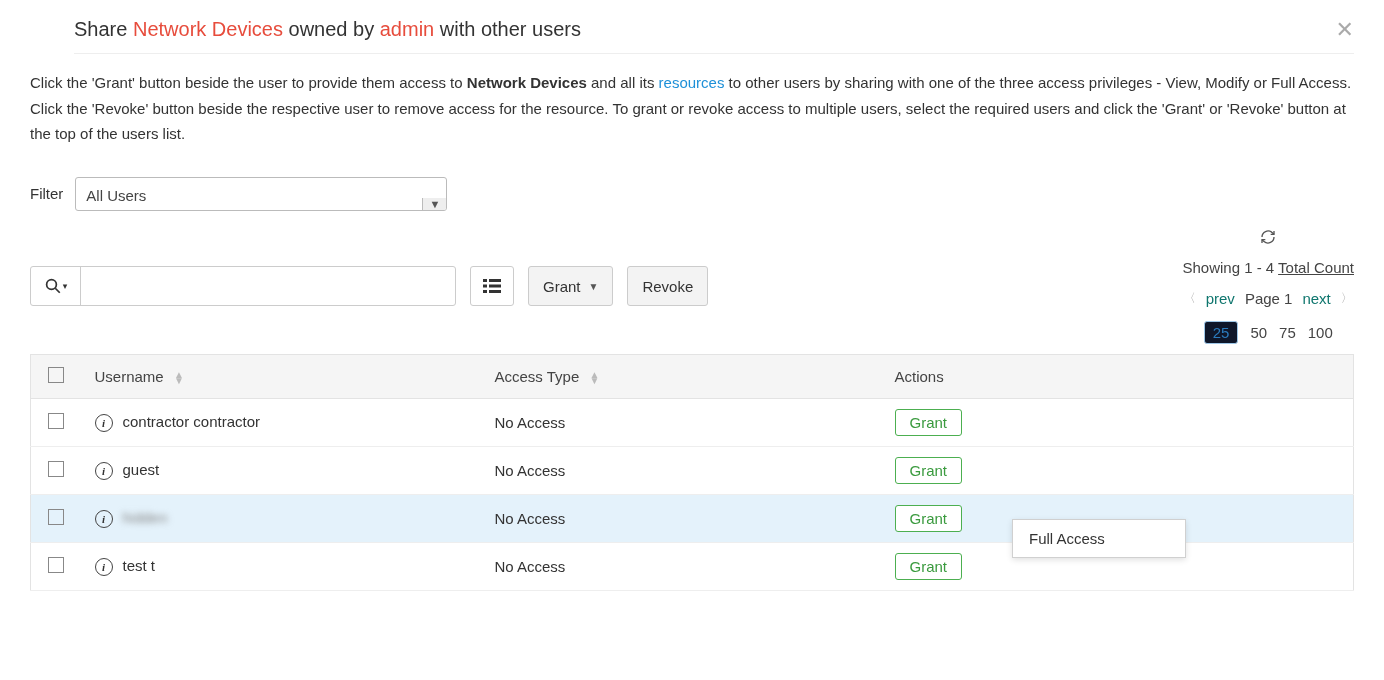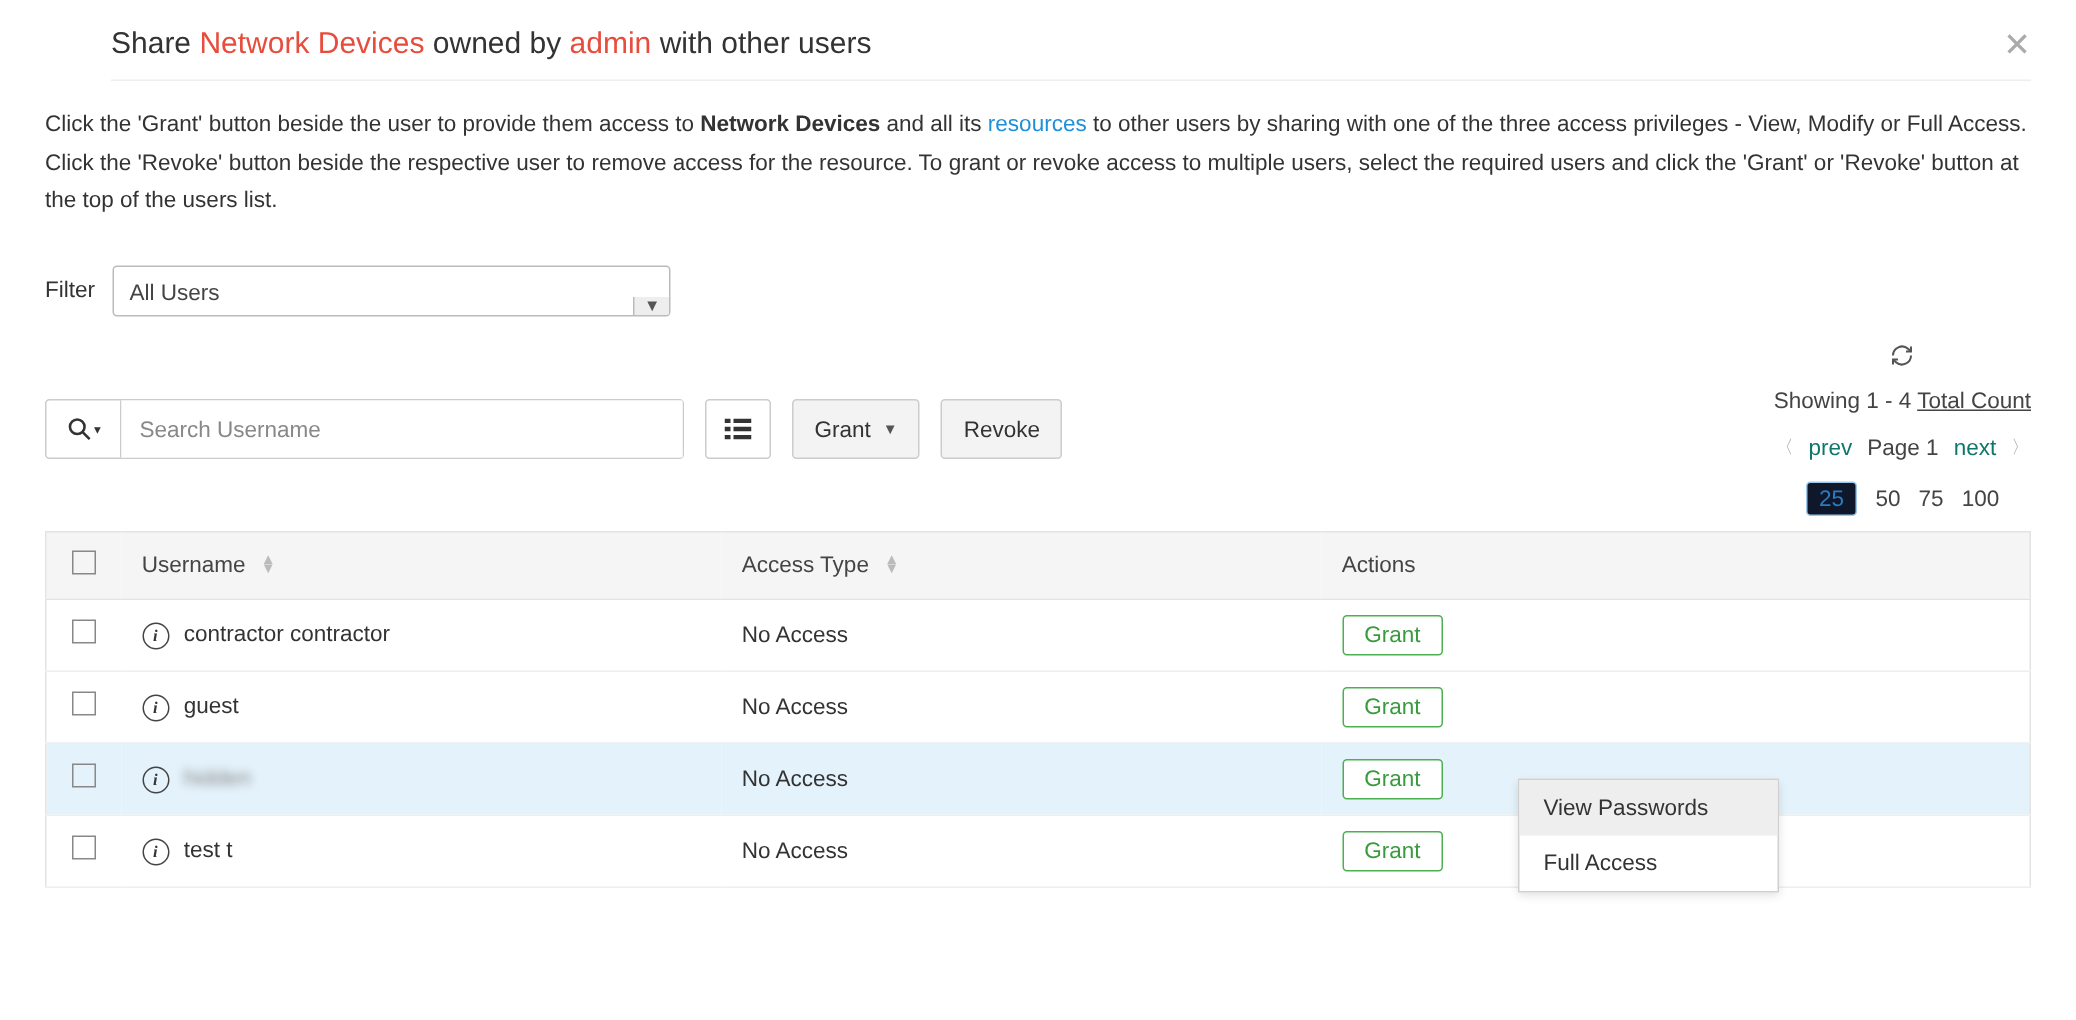--- a/index.html
+++ b/index.html
@@ -233,21 +233,20 @@
 
 <div class="toolbar">
   <div class="search-group">
     <div class="ic">
       <svg width="18" height="18" viewBox="0 0 24 24" fill="none" stroke="#333" stroke-width="2.3">
         <circle cx="10" cy="10" r="6.5"></circle>
           <line x1="15" y1="15" x2="21" y2="21"></line>
       </svg>
         <span style="font-size:9px;margin-left:1px;color:#333;">▾</span>
     </div>
-    <input type="text" placeholder="Search Username" style="">
   </div>
   <button class="btn icon-only">
     <svg width="18" height="14" viewBox="0 0 18 14">
       <rect x="0" y="0" width="4" height="3" fill="#333"></rect>
         <rect x="6" y="0" width="12" height="3" fill="#333"></rect>
       <rect x="0" y="5.5" width="4" height="3" fill="#333"></rect>
         <rect x="6" y="5.5" width="12" height="3" fill="#333"></rect>
       <rect x="0" y="11" width="4" height="3" fill="#333"></rect>
         <rect x="6" y="11" width="12" height="3" fill="#333"></rect>
     </svg>
@@ -332,16 +331,15 @@
         <tr>
           <td class="col-chk"><span class="chk"></span></td>
           <td><span class="info-ic">i</span><span>test t</span></td>
           <td>No Access</td>
           <td><button class="grant-btn">Grant</button></td>
         </tr>
       </tbody>
 </table>
 
 <div class="dropdown" id="dd" style="left:982px; top:165px;">
-<div class="item sel">View Passwords</div>
       <div class="item">Full Access</div>
     </div>
 </div>
 
 </body></html>

